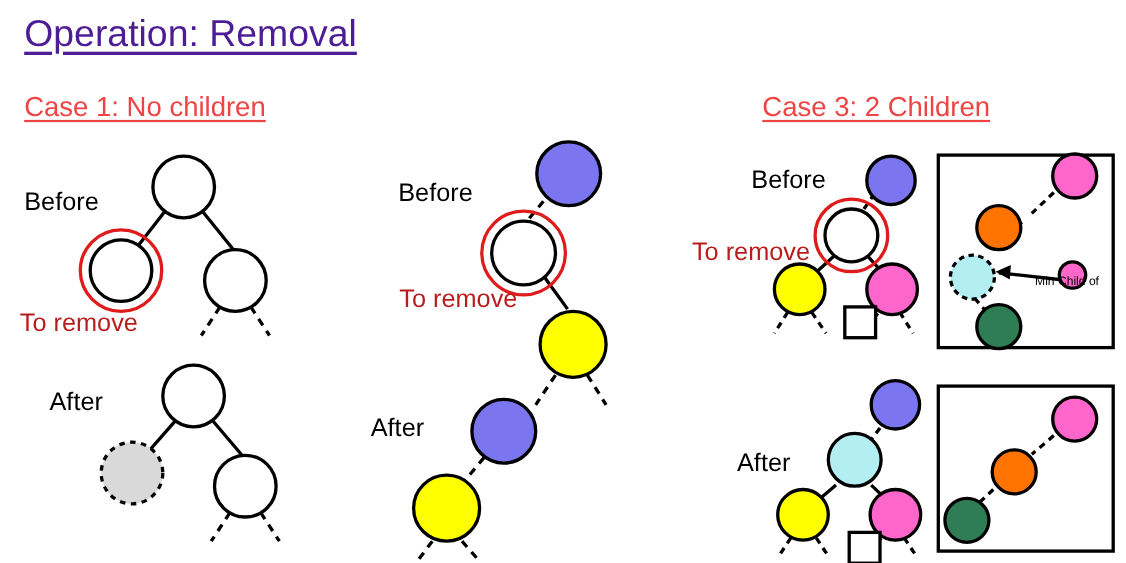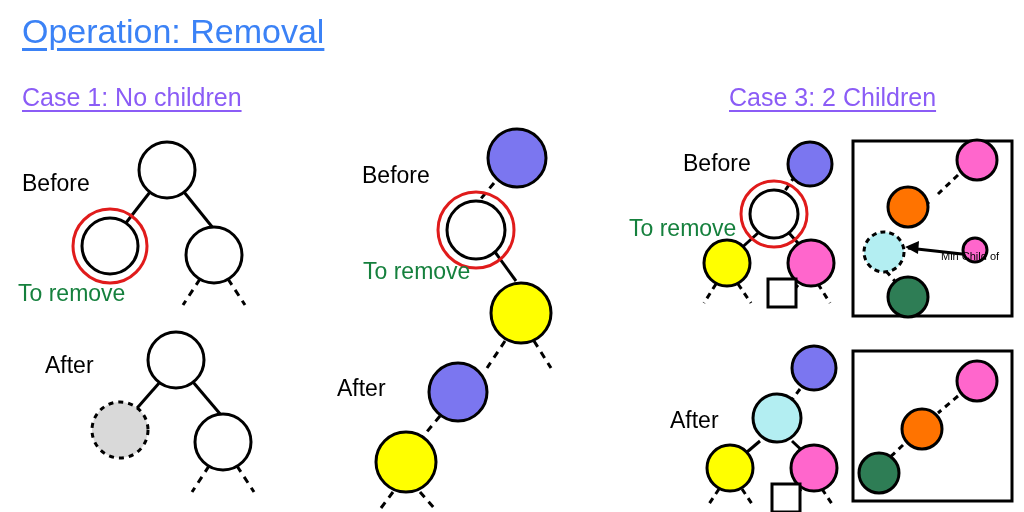--- a/index.html
+++ b/index.html
@@ -19,55 +19,55 @@
     position: absolute;
     left: 0; top: 0;
     width: 1024px;
     height: 512px;
   }
   .title {
     position: absolute;
     left: 22px;
     top: 12px;
     font-size: 34px;
-    color: #3b82f6;
+    color: #4c1d95;
     text-decoration: underline;
     text-underline-offset: 5px;
     letter-spacing: 0px;
     white-space: nowrap;
   }
   .case-heading {
     position: absolute;
     font-size: 25px;
-    color: #8b5cf6;
+    color: #ef4444;
     text-decoration: underline;
     text-underline-offset: 4px;
     white-space: nowrap;
   }
   #case1-heading { left: 22px;  top: 83px; }
   #case2-heading { left: 378px; top: 83px; }
-  #case3-heading { left: 693px; top: 83px; margin-left: 36px; }
+  #case3-heading { left: 693px; top: 83px; }
 
   .svg-layer {
     position: absolute;
     left: 0; top: 0;
     width: 1024px;
     height: 512px;
     pointer-events: none;
   }
   .lbl {
     position: absolute;
     font-size: 23px;
     color: #000000;
     white-space: nowrap;
   }
   .lbl-red {
     position: absolute;
     font-size: 23px;
-    color: #15803d;
+    color: #b91c1c;
     white-space: nowrap;
     text-align: center;
   }
   .lbl-small {
     position: absolute;
     font-size: 11px;
     color: #000000;
     white-space: nowrap;
   }
 </style>

